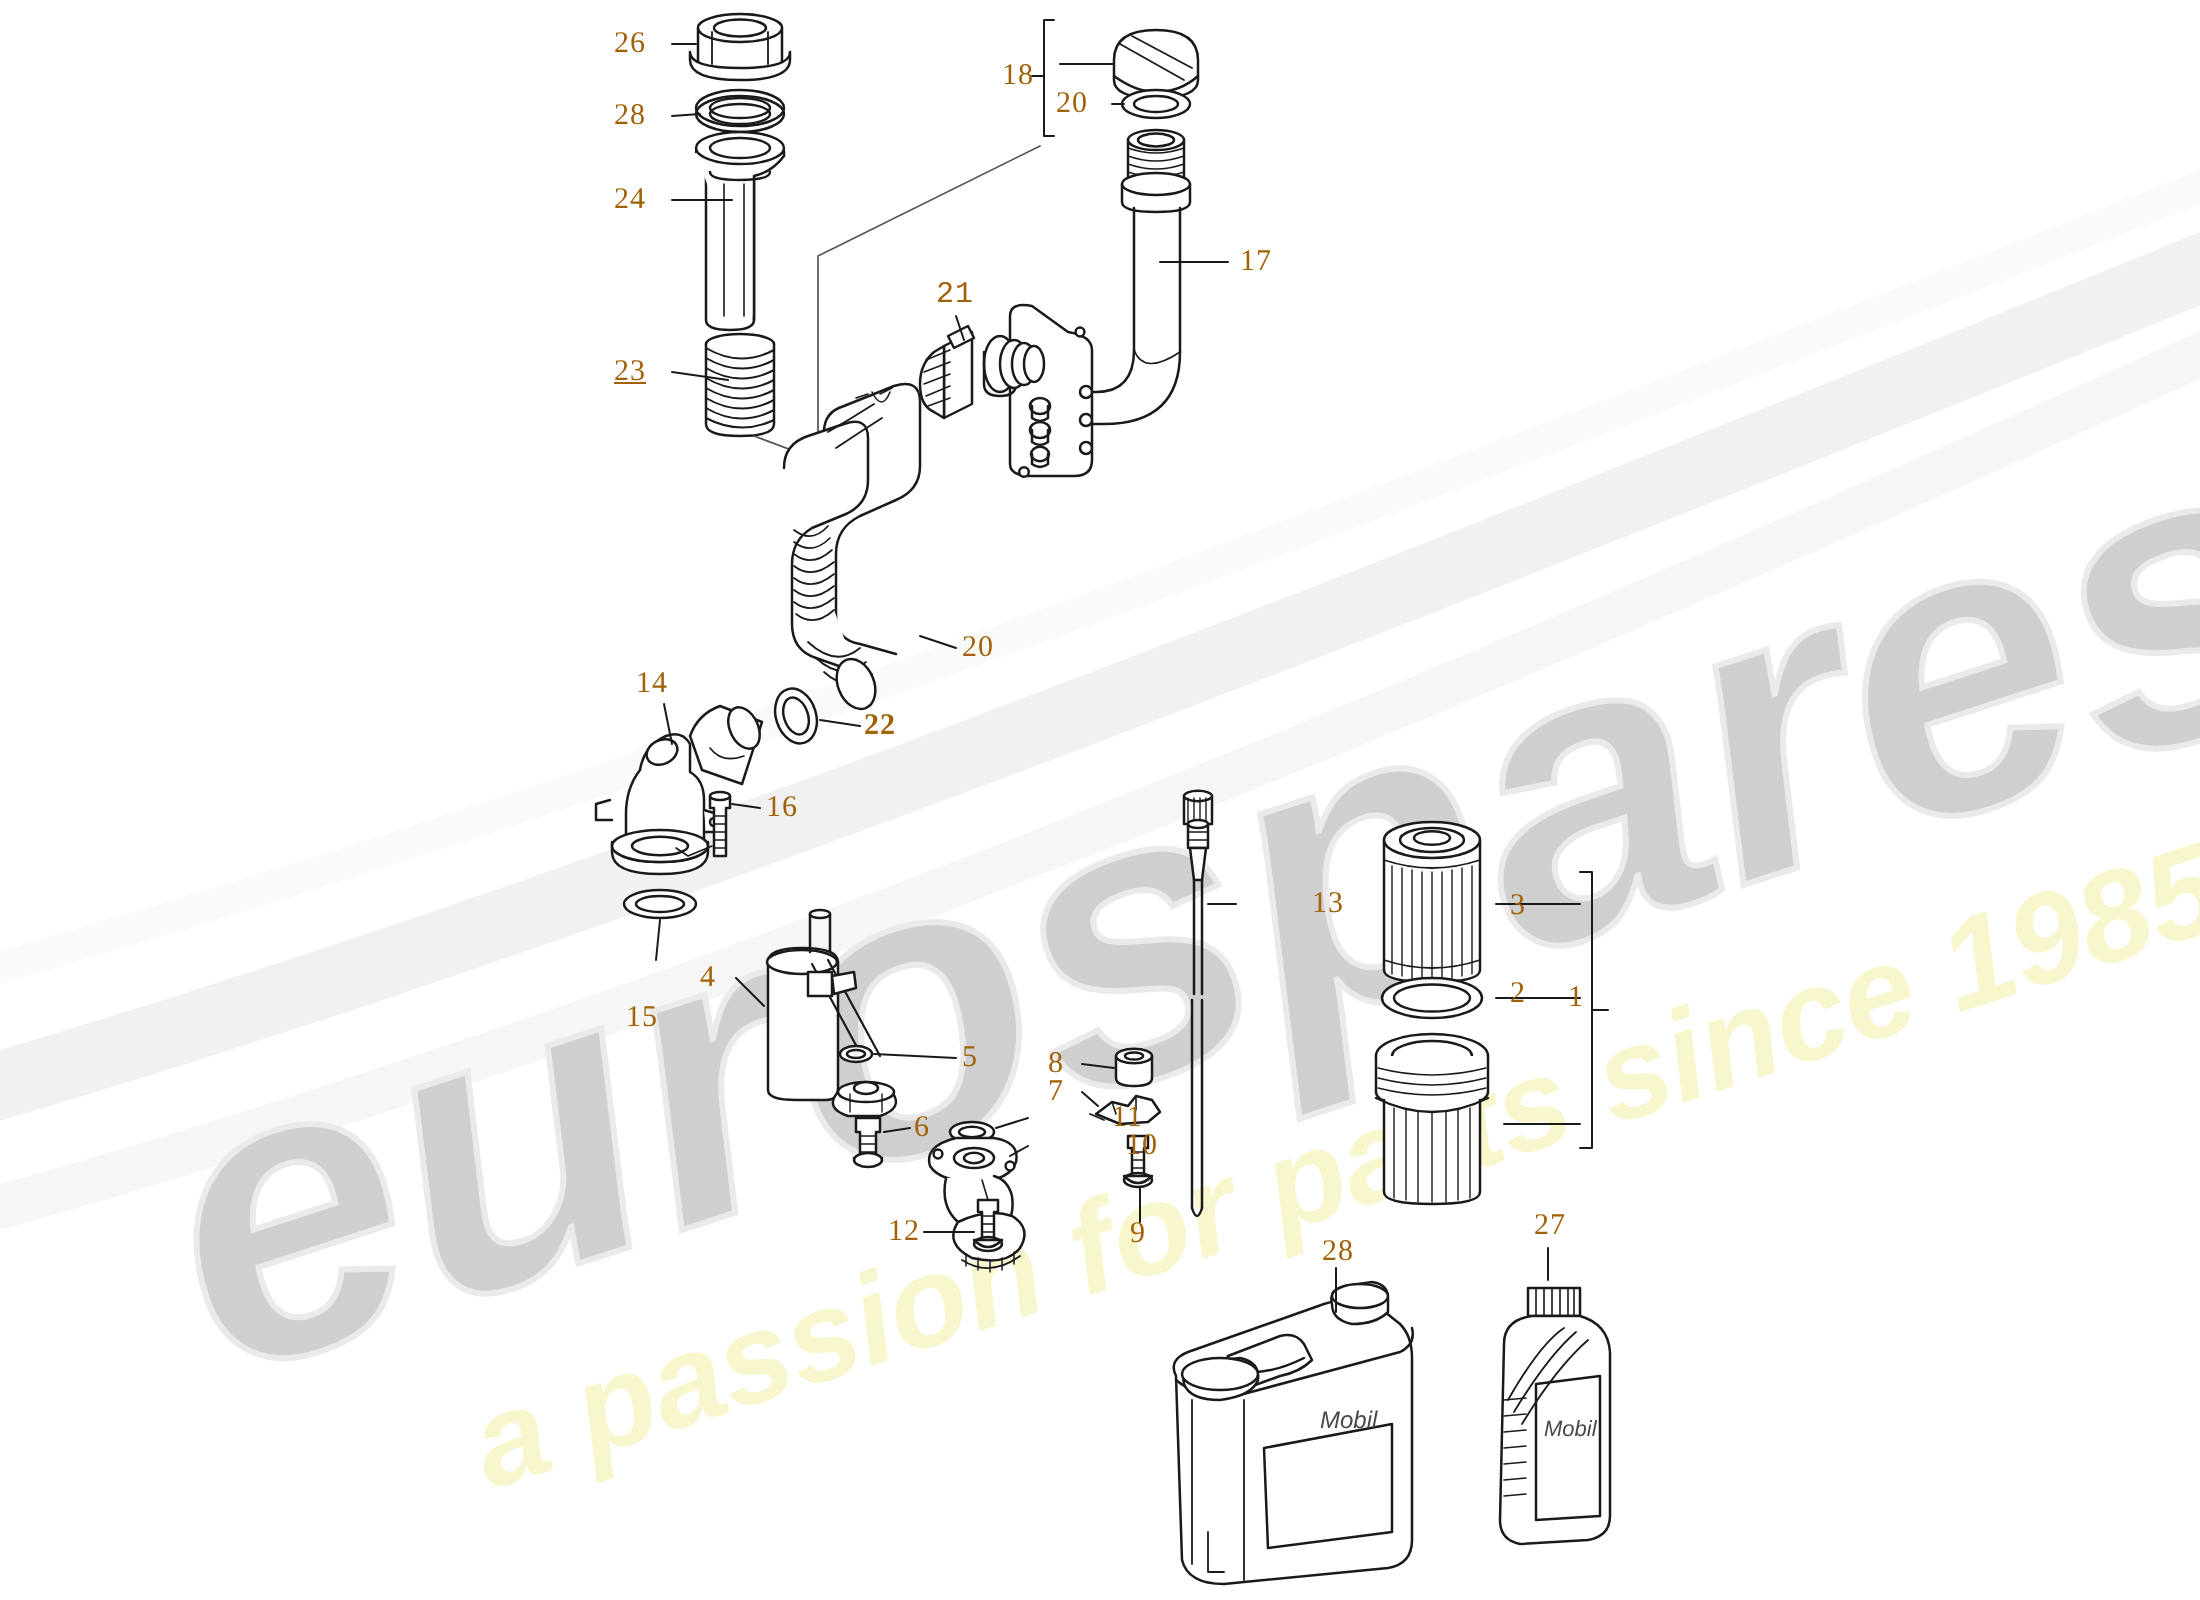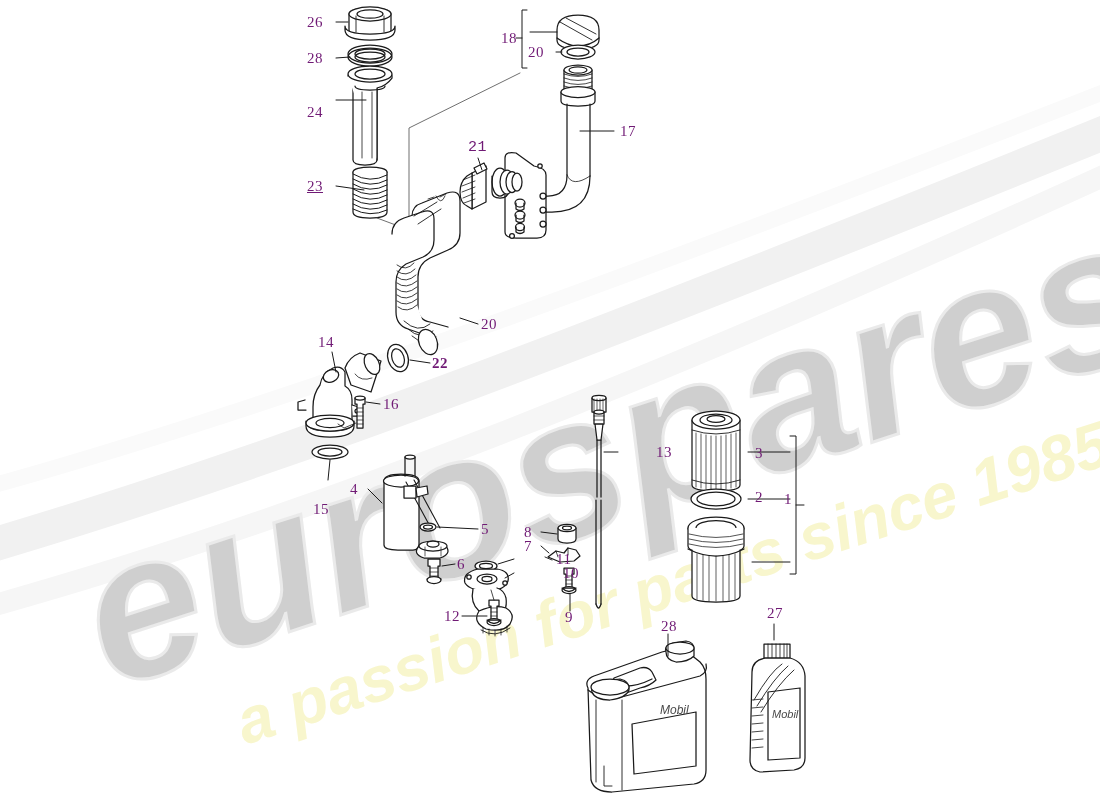--- a/index.html
+++ b/index.html
@@ -10,21 +10,21 @@
     overflow:hidden;
     position:relative;
   }
   #stage{position:absolute;inset:0;width:1100px;height:800px;}
   .wm{position:absolute;pointer-events:none;user-select:none;}
   svg{display:block;}
   .lbl{
     position:absolute;
     font-family:"Liberation Serif", serif;
     font-size:15px;
-    color:#701a75;
+    color:#a16207;
     letter-spacing:.5px;
     white-space:nowrap;
   }
   .brandtxt{
     font-family:"Liberation Sans", sans-serif;
     font-style:italic;
     font-weight:bold;
     fill:#cfcfcf;
   }
 </style>
@@ -492,20 +492,20 @@
     <span class="lbl" style="left:318px;top:334px;">14</span>
     <span class="lbl" style="left:313px;top:481px;margin-top:20px;">15</span>
     <span class="lbl" style="left:383px;top:396px;">16</span>
     <span class="lbl" style="left:620px;top:123px;">17</span>
     <span class="lbl" style="left:501px;top:30px;text-align:center;">18</span>
     <span class="lbl" style="left:528px;top:44px;">20</span>
     <span class="lbl" style="left:481px;top:316px;">20</span>
     <span class="lbl" style="left:468px;top:139px;font-family:Liberation Mono, monospace;">21</span>
     <span class="lbl" style="left:432px;top:355px;font-weight:bold;">22</span>
     <span class="lbl" style="left:307px;top:178px;text-decoration:underline;">23</span>
-    <span class="lbl" style="left:307px;top:104px;text-align:right;">24</span>
+    <span class="lbl" style="left:307px;top:92px;text-align:right;">24</span>
     <span class="lbl" style="left:307px;top:50px;">28</span>
     <span class="lbl" style="left:307px;top:14px;">26</span>
     <span class="lbl" style="left:767px;top:605px;">27</span>
     <span class="lbl" style="left:661px;top:618px;">28</span>
   </div>
 
 </div>
 
 </body></html>

